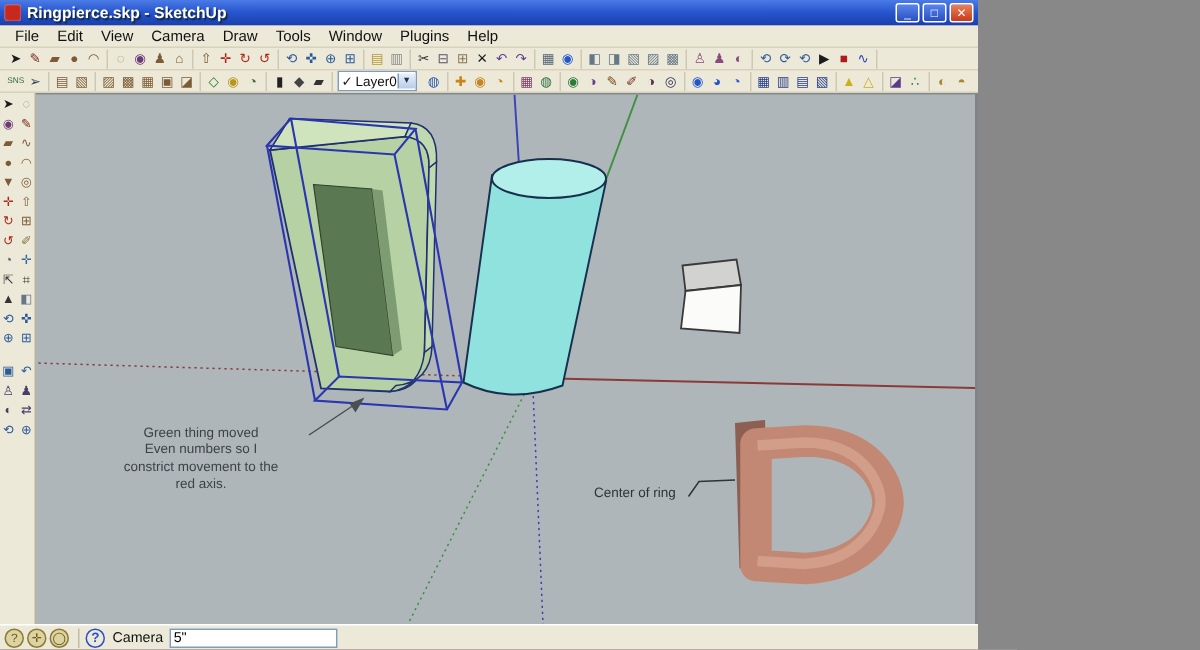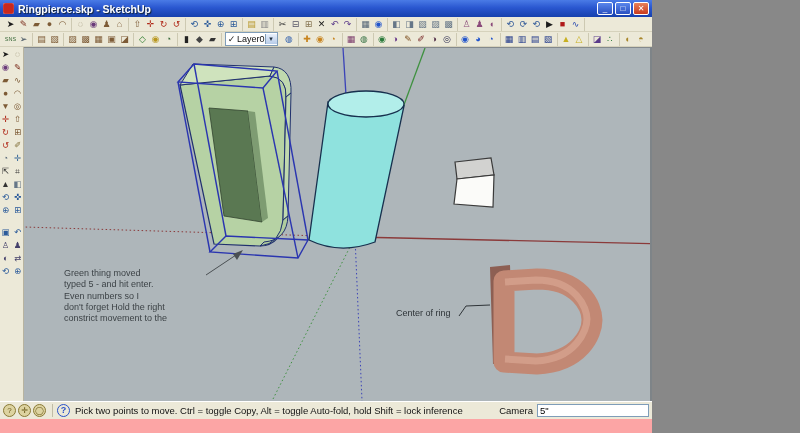--- a/index.html
+++ b/index.html
@@ -38,21 +38,21 @@
   
   .main{display:flex;height:354px;}
   .tools{width:24px;background:#ece9d8;border-right:1px solid #b8b4a0;
     display:flex;flex-direction:column;align-items:center;padding-top:1px;box-sizing:border-box;}
   .toolblock{display:flex;flex-wrap:wrap;width:24px;}
   .toolblock.gap{margin-top:9px;}
   .sbicon{width:12px;height:13px;line-height:13px;font-size:8.5px;text-align:center;cursor:default;}
   .viewport{position:relative;flex:1;background:#aeb6ba;overflow:hidden;
     border-top:1px solid #83898d;border-right:2px solid #7e8488;}
   .viewport svg{position:absolute;left:0;top:0;}
-  .note{position:absolute;left:40px;top:220px;width:140px;text-align:left;
+  .note{position:absolute;left:40px;top:220px;width:140px;text-align:center;
     font-size:9px;line-height:11.3px;color:#3d4347;}
   .ring-label{position:absolute;left:372px;top:260px;font-size:9px;color:#2e3438;white-space:nowrap;}
   
   .statusbar{height:17px;display:flex;align-items:center;background:#ece9d8;
     padding:0 3px;border-top:1px solid #fff;}
   .status-circles{display:flex;align-items:center;}
   .status-circles .sbicon{width:13px;height:13px;line-height:12px;border:1px solid #8a7a36;
     border-radius:50%;background:#ddd3a0;margin-right:2px;font-size:8px;box-sizing:border-box;}
   .status-sep{width:1px;height:13px;background:#c0bca6;margin:0 4px;}
   .help-bubble{width:13px;height:13px;border-radius:50%;border:1px solid #2a52c8;color:#2a52c8;
@@ -68,20 +68,31 @@
 <div class="window">
 
   <div class="titlebar">
     <div class="app-icon"></div>
     <div class="title-text">Ringpierce.skp - SketchUp</div>
     <div class="winbtn">_</div>
     <div class="winbtn">□</div>
     <div class="winbtn close">✕</div>
   </div>
 
+  <div class="menubar">
+      <span class="mitem">File</span>
+      <span class="mitem">Edit</span>
+      <span class="mitem">View</span>
+      <span class="mitem">Camera</span>
+      <span class="mitem">Draw</span>
+      <span class="mitem">Tools</span>
+      <span class="mitem">Window</span>
+      <span class="mitem">Plugins</span>
+      <span class="mitem">Help</span>
+    </div>
 
   <div class="toolbar">
       <span class="igroup">
         <span class="tbicon" style="color: rgb(26, 26, 26);">➤</span>
         <span class="tbicon" style="color: rgb(122, 42, 26);">✎</span>
         <span class="tbicon" style="color: rgb(125, 91, 54);">▰</span>
         <span class="tbicon" style="color: rgb(125, 91, 54);">●</span>
         <span class="tbicon" style="color: rgb(125, 91, 54);">◠</span>
       </span>
       <span class="igroup">
@@ -312,35 +323,33 @@
 
         <g>
           <line x1="182" y1="227" x2="215" y2="205" stroke="#4a4f53" stroke-width="1"></line>
           <polygon points="219,202 209,206 213,212" fill="#4a4f53"></polygon>
           <polyline points="435,268 442,258 466,257" fill="none" stroke="#2e3438" stroke-width="1"></polyline>
         </g>
       </svg>
 
       <div class="note">
           <div>Green thing moved</div>
-          <div>typed 5 - and hit enter.</div>
           <div>Even numbers so I</div>
-          <div>don't forget Hold the right</div>
           <div>constrict movement to the</div>
+          <div>red axis.</div>
         </div>
       <div class="ring-label">Center of ring</div>
     </div>
   </div>
 
   <div class="statusbar">
     <span class="status-circles">
         <span class="sbicon" style="color: rgb(106, 90, 26);">?</span>
         <span class="sbicon" style="color: rgb(106, 90, 26);">✛</span>
         <span class="sbicon" style="color: rgb(106, 90, 26);">◯</span>
       </span>
     <span class="status-sep"></span>
     <span class="help-bubble">?</span>
-    <span class="status-msg">Pick two points to move.   Ctrl = toggle Copy, Alt = toggle Auto-fold, hold Shift = lock inference</span>
     <span class="len-label">Camera</span>
     <input class="len-input" value="5&quot;" style="">
   </div>
 
 </div>
 
 </body></html>

